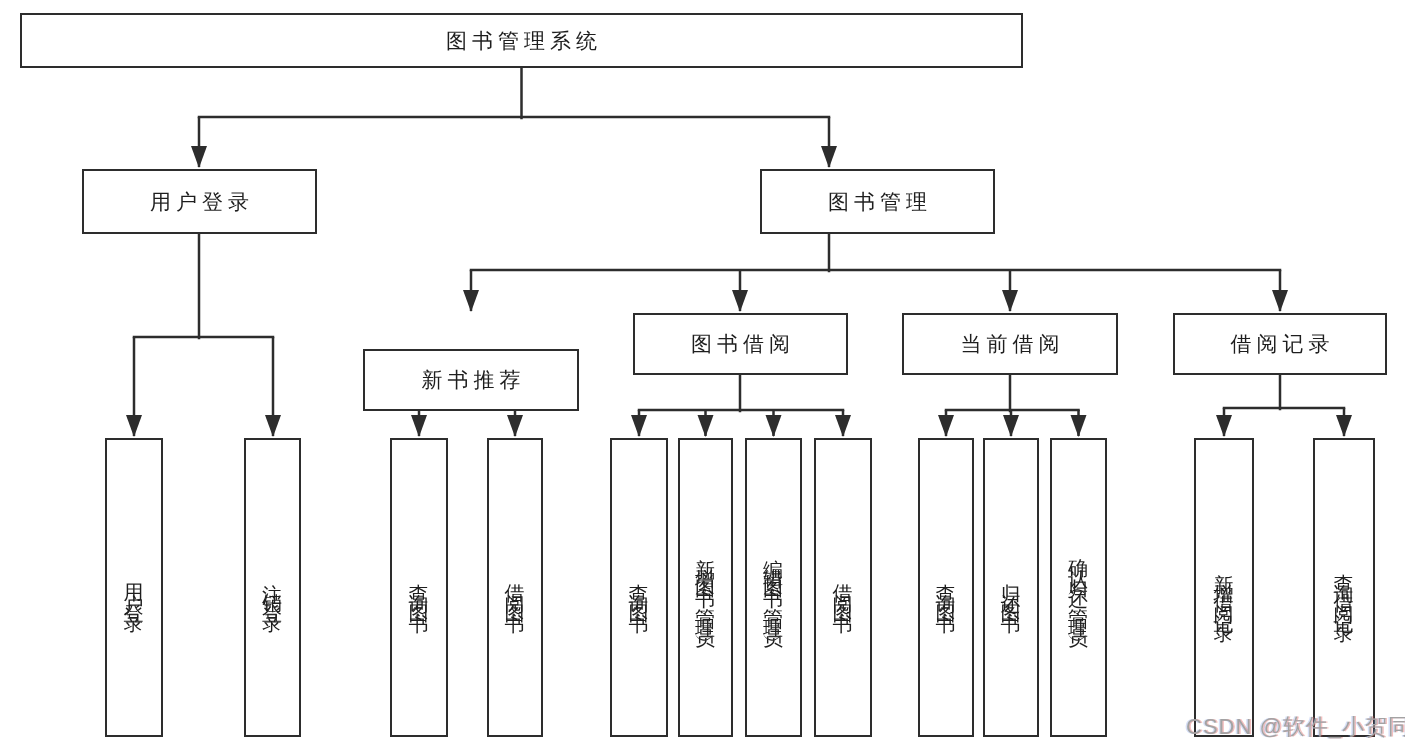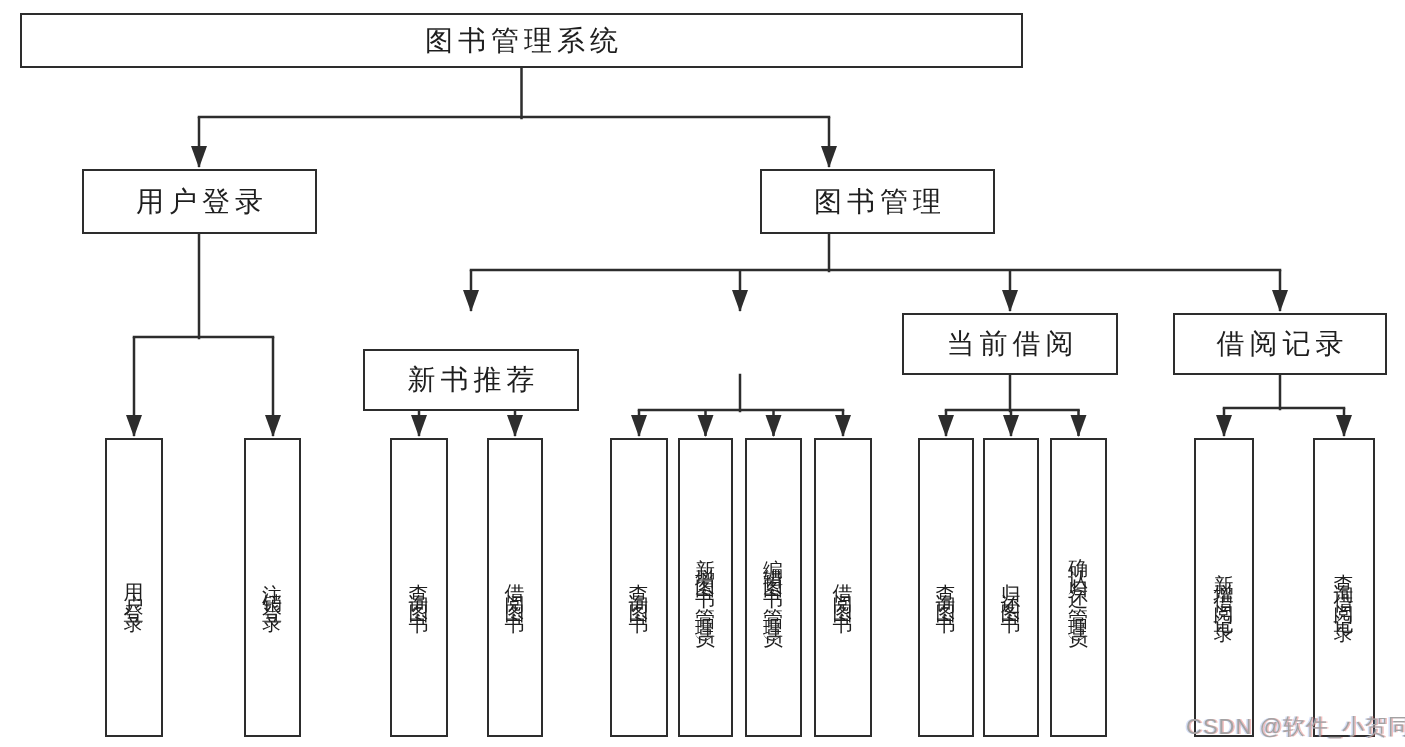--- a/index.html
+++ b/index.html
@@ -19,21 +19,21 @@
     z-index: 1;
   }
   .node {
     position: absolute;
     box-sizing: border-box;
     background: #ffffff;
     border: 2.5px solid #2d2d2d;
     display: flex;
     align-items: center;
     justify-content: center;
-    font-size: 28px;
+    font-size: 21px;
     letter-spacing: 5px;
     text-indent: 5px; 
     z-index: 2;
     white-space: nowrap;
   }
   .leaf {
     writing-mode: vertical-rl;
     text-orientation: mixed;
     font-size: 20px;
     letter-spacing: 10px;
@@ -108,20 +108,21 @@
       <line x1="1344" y1="408" x2="1344" y2="436" marker-end="url(#arrow)"></line>
     </g>
   </svg>
 
   <div class="node" style="left:20px; top:13px; width:1003px; height:55px;">图书管理系统</div>
 
   <div class="node" style="left:82px; top:169px; width:235px; height:65px;">用户登录</div>
   <div class="node" style="left:712px; top:169px; width:235px; height:65px;margin-left:48px;">图书管理</div>
 
   <div class="node" style="left:363px; top:313px; width:216px; height:62px;margin-top:36px;">新书推荐</div>
+  <div class="node" style="left:633px; top:313px; width:215px; height:62px;">图书借阅</div>
   <div class="node" style="left:902px; top:313px; width:216px; height:62px;">当前借阅</div>
   <div class="node" style="left:1173px; top:313px; width:214px; height:62px;font-family:Liberation Mono, monospace;">借阅记录</div>
 
   <div class="node leaf" style="left:105px; top:438px; width:58px; height:299px;">用户登录</div>
   <div class="node leaf" style="left:244px; top:438px; width:57px; height:299px;">注销登录</div>
 
   <div class="node leaf" style="left:390px; top:438px; width:58px; height:299px;">查询图书</div>
   <div class="node leaf" style="left:487px; top:438px; width:56px; height:299px;">借阅图书</div>
 
   <div class="node leaf" style="left:610px; top:438px; width:58px; height:299px;">查询图书</div>

